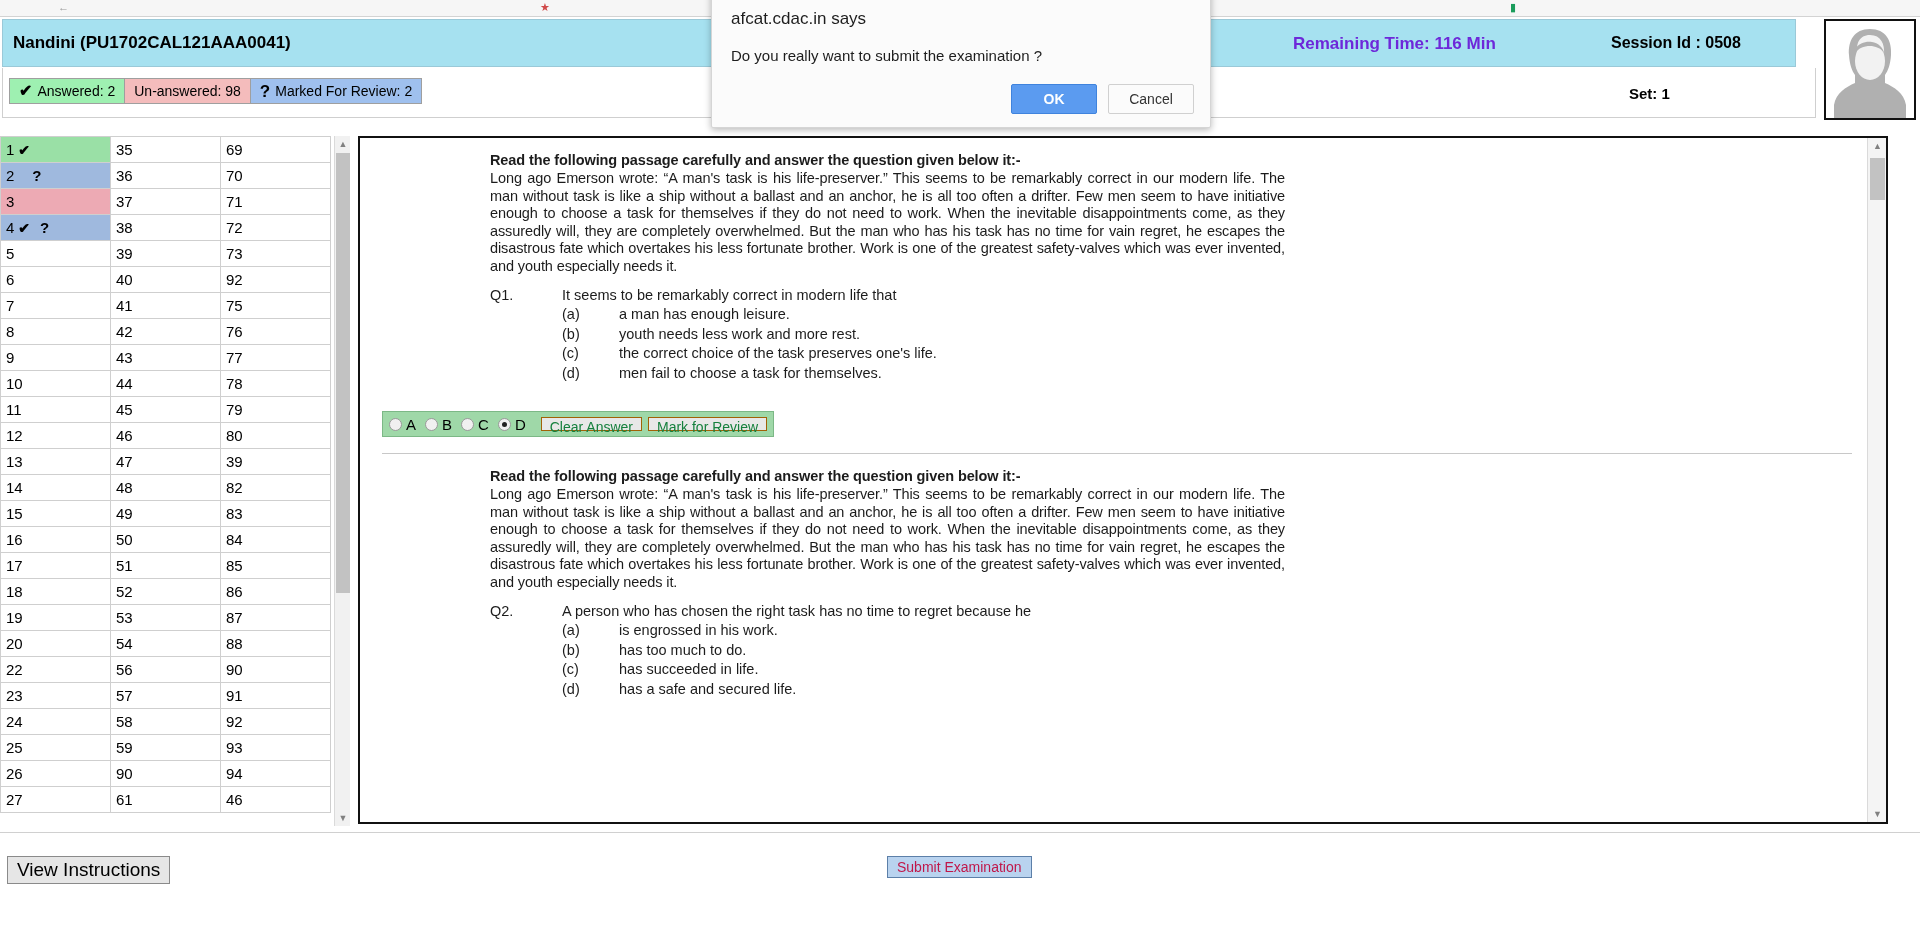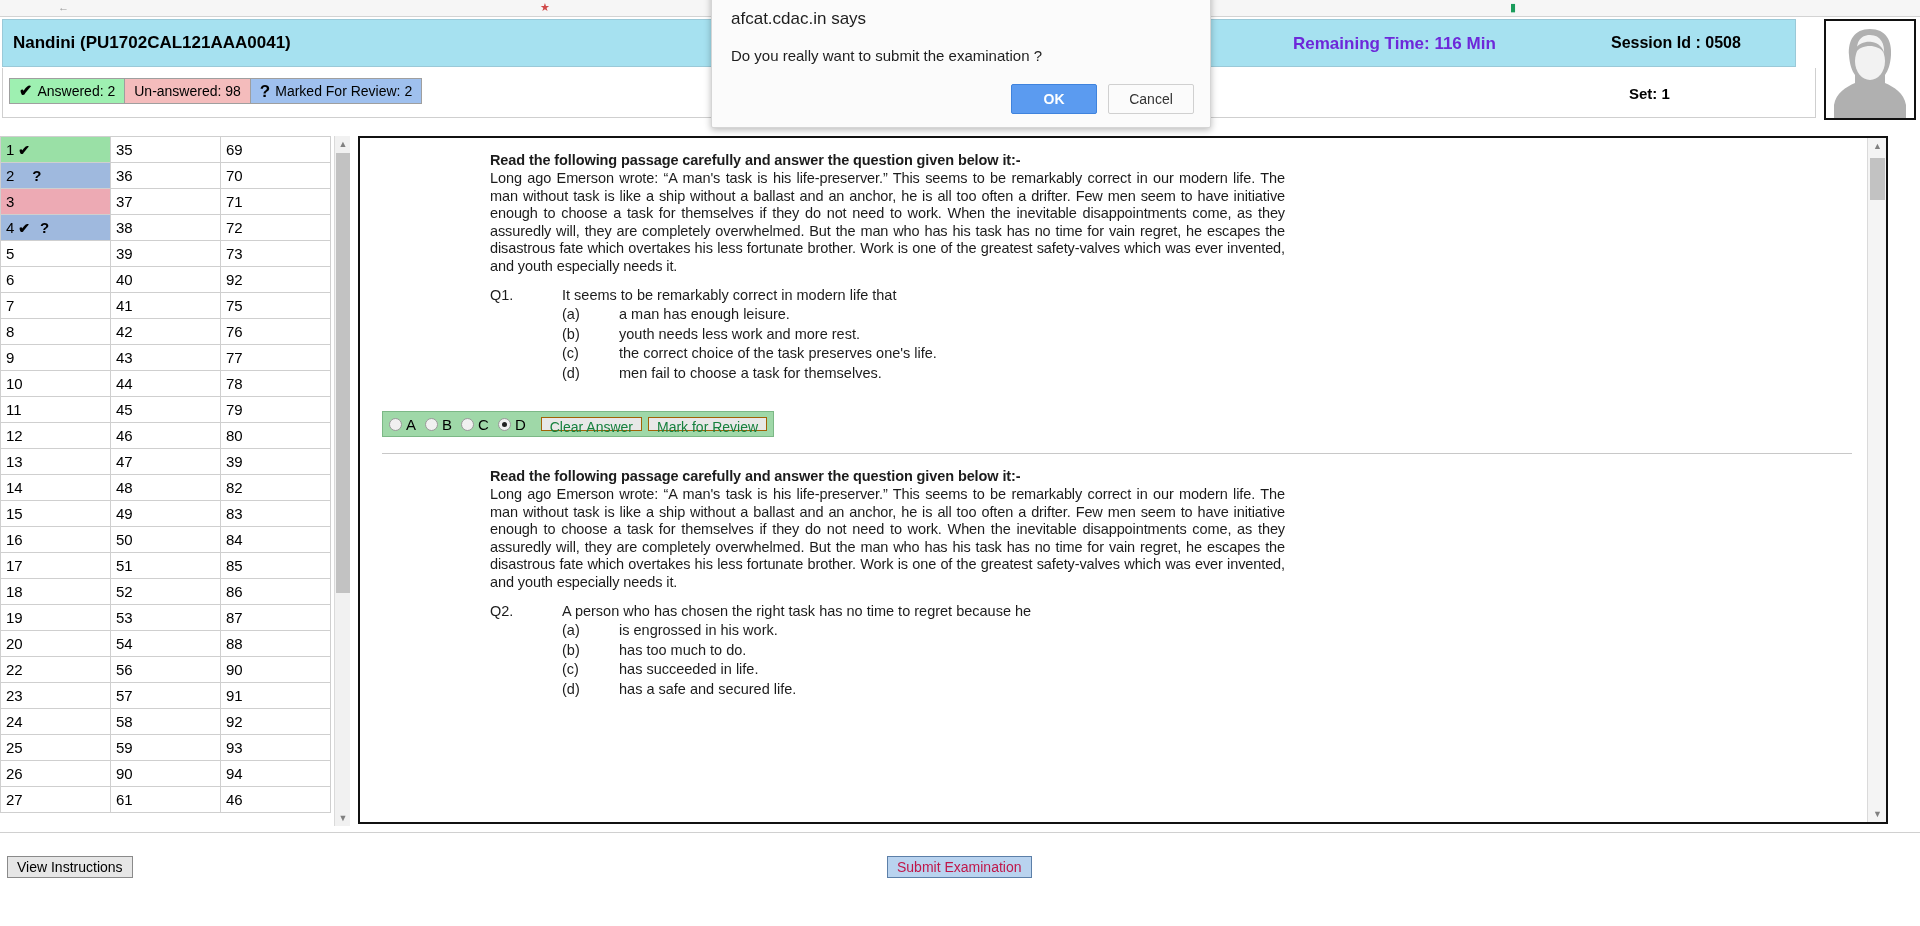--- a/index.html
+++ b/index.html
@@ -207,21 +207,21 @@
 
   
   #footer {
     position: absolute; top: 832px; left: 0;
     width: 1920px; height: 94px;
     background: #ffffff; border-top: 1px solid #d0d0d0;
   }
   #view-instructions-btn {
     position: absolute; top: 23px; left: 7px;
     font-family: "Liberation Sans", sans-serif;
-    font-size: 14px; color: #000;
+    font-size: 19px; color: #000;
     background: #e6e6e6; border: 1px solid #8a8a8a;
     padding: 2px 9px; cursor: default;
   }
   #submit-exam-btn {
     position: absolute; top: 23px; left: 887px;
     font-family: "Liberation Sans", sans-serif;
     font-size: 14px; color: #c0174a;
     background: #b9d3ef; border: 1px solid #5c7fa8;
     padding: 2px 9px; cursor: default;
   }

